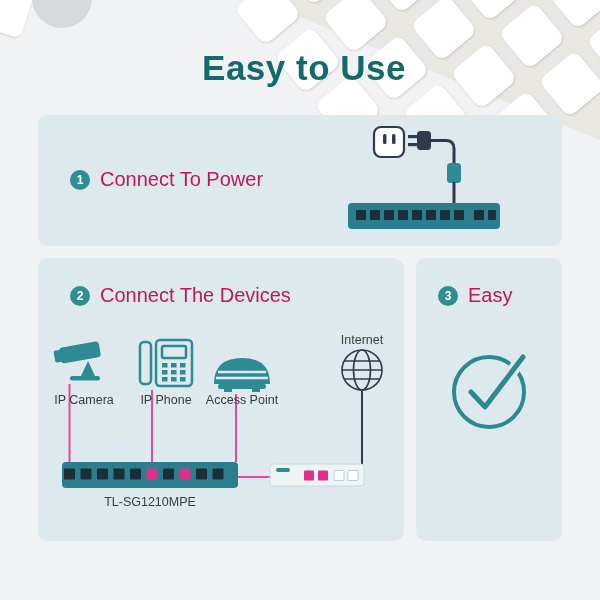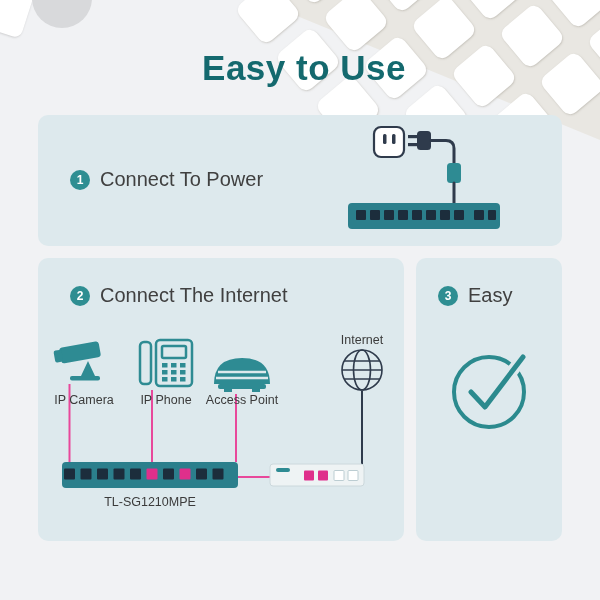--- a/index.html
+++ b/index.html
@@ -41,21 +41,21 @@
   .p3{left:416px;top:258px;width:146px;height:283px;}
   .step{position:absolute;display:flex;align-items:center;gap:10px;}
   .p1 .step{left:32px;top:53px;}
   .p2 .step{left:32px;top:26px;}
   .p3 .step{left:22px;top:26px;}
   .badge{
     width:20px;height:20px;border-radius:50%;background:#2e8e92;color:#fff;
     font-size:12px;font-weight:bold;display:flex;align-items:center;
     justify-content:center;flex:0 0 auto;
   }
-  .step-label{font-size:20px;color:#404040;white-space:nowrap;}
+  .step-label{font-size:20px;color:#be185d;white-space:nowrap;}
   .power-svg{position:absolute;left:280px;top:6px;}
   .diagram-svg{position:absolute;left:0;top:0;}
   .check-svg{position:absolute;left:13px;top:72px;}
   svg text{font-family:"Liberation Sans",sans-serif;}
   .dev-label{font-size:12.5px;fill:#3b3b3b;}
 </style>
 </head>
 <body>
 
 <div class="page">
@@ -205,21 +205,21 @@
         <rect x="238" y="210" width="14" height="4" rx="2" fill="#2e8b93"></rect>
         <rect x="266" y="212.5" width="10" height="10" rx="1" fill="#df2f8b"></rect>
         <rect x="280" y="212.5" width="10" height="10" rx="1" fill="#df2f8b"></rect>
         <rect x="296" y="212.5" width="10" height="10" rx="1" fill="#ffffff" stroke="#bccdd2"></rect>
         <rect x="310" y="212.5" width="10" height="10" rx="1" fill="#ffffff" stroke="#bccdd2"></rect>
       </g>
     </svg>
 
     <div class="step">
       <span class="badge">2</span>
-      <span class="step-label">Connect The Internet</span>
+      <span class="step-label">Connect The Devices</span>
     </div>
   </section>
 
   <section class="panel p3">
     <div class="step">
       <span class="badge">3</span>
       <span class="step-label">Easy</span>
     </div>
     <svg class="check-svg" width="120" height="120" viewBox="0 0 120 120">
       <circle cx="60" cy="62" r="35" fill="none" stroke="#2b8a8e" stroke-width="4"></circle>

